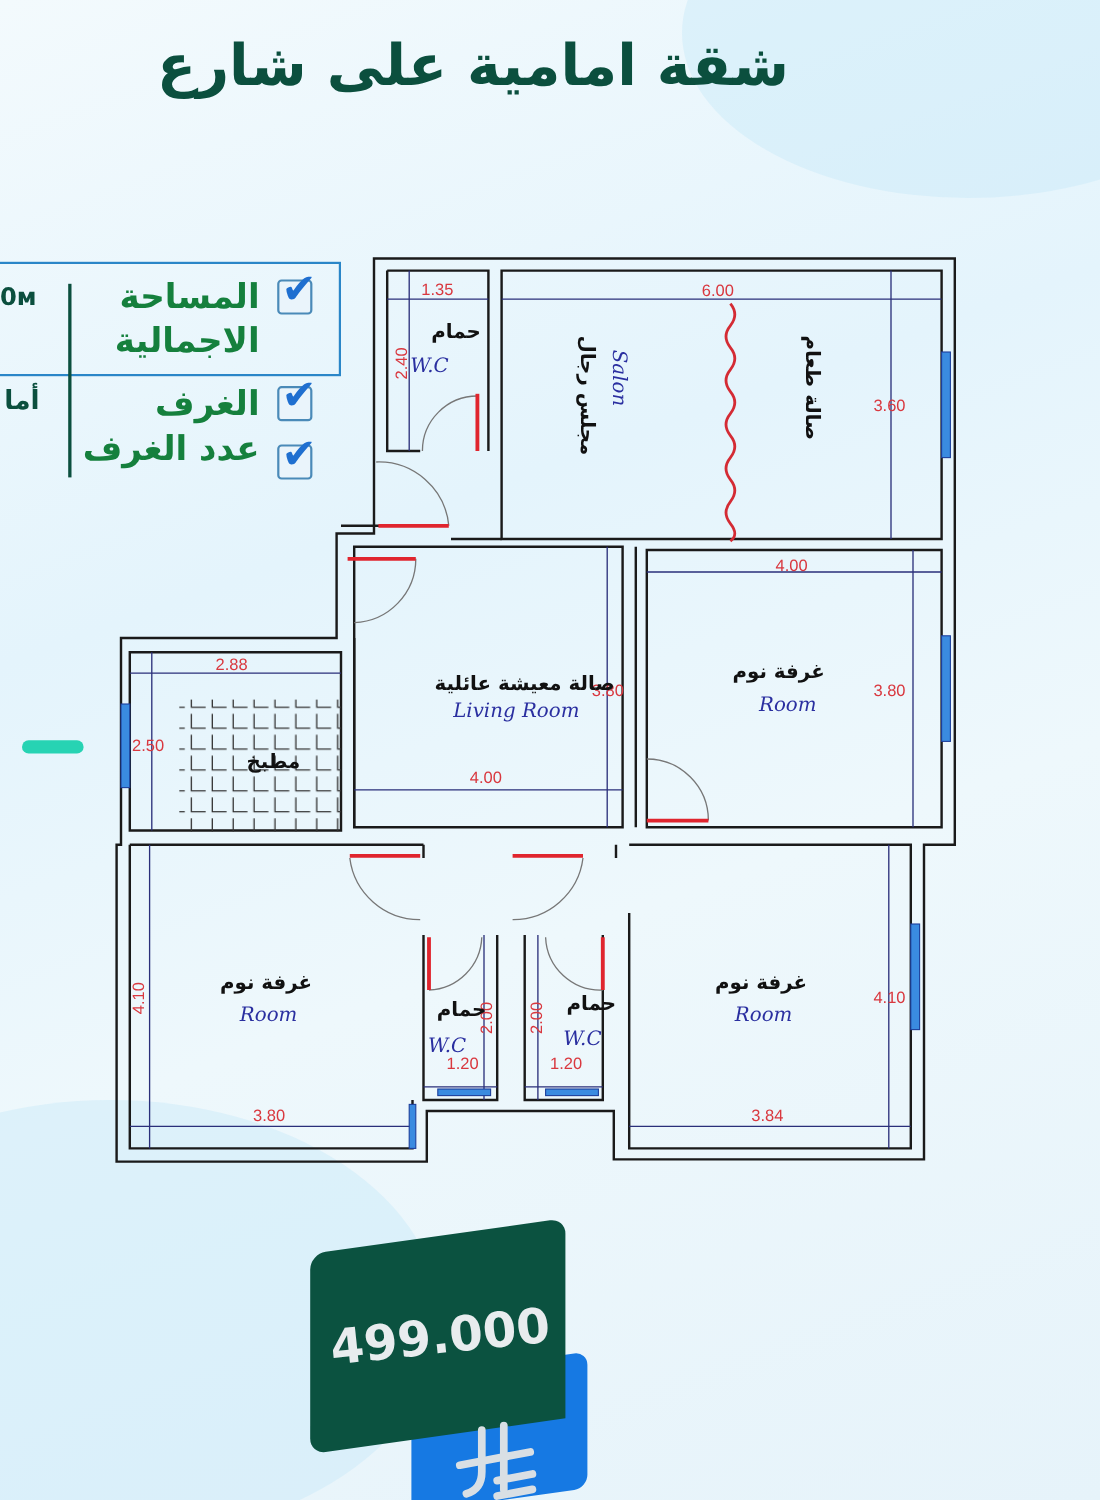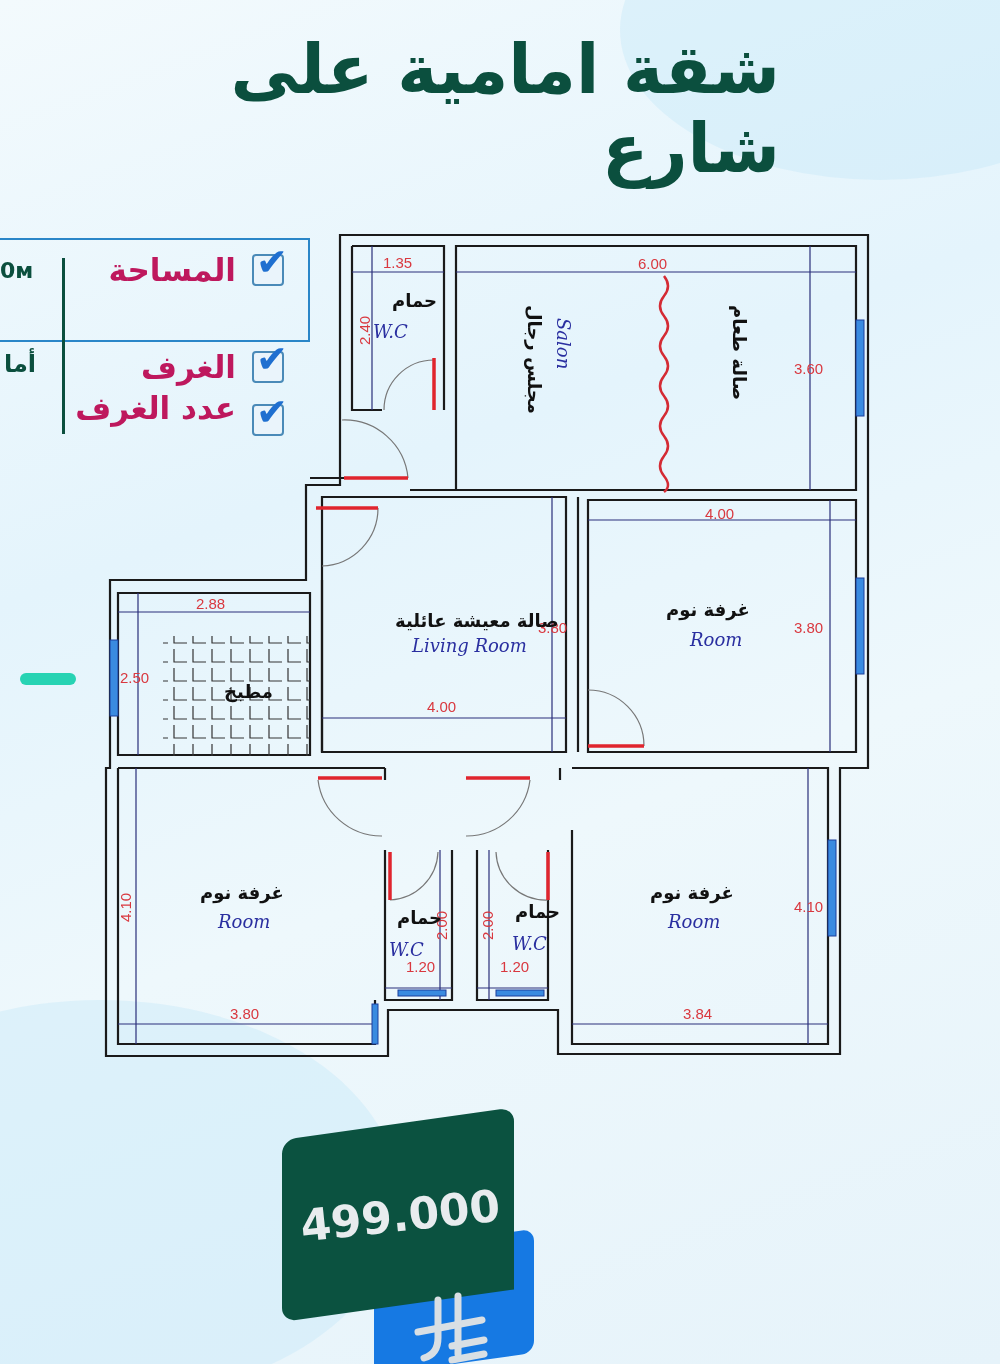--- a/index.html
+++ b/index.html
@@ -1,24 +1,24 @@
 <!DOCTYPE html>
 <html><head>
 <meta charset="utf-8">
 <style>
   html,body{margin:0;padding:0;}
   body{width:1000px;height:1364px;position:relative;overflow:hidden;
     background:linear-gradient(160deg,#f3fafd 0%,#e4f4fc 35%,#eef8fc 60%,#e6f3fa 100%);
     font-family:"DejaVu Sans","Liberation Sans",sans-serif;}
   .swoosh{position:absolute;border-radius:50%;background:rgba(200,232,248,0.45);}
-  .title{position:absolute;left:80px;top:30px;width:700px;text-align:right;direction:rtl;
-    font-size:68px;font-weight:bold;color:#0b4f3e;letter-spacing:1px;}
+  .title{position:absolute;left:80px;top:30px;width:700px;text-align:center;direction:rtl;
+    font-size:52px;font-weight:bold;color:#0b4f3e;letter-spacing:1px;}
   .info{position:absolute;left:-10px;top:238px;width:316px;height:100px;border:2px solid #2a86c8;}
   .info-divider{position:absolute;left:62px;top:258px;width:3px;height:176px;background:#0b4f3e;}
-  .info-row{position:absolute;direction:rtl;color:#be185d;font-weight:bold;font-size:31px;line-height:40px;text-align:right;}
+  .info-row{position:absolute;direction:rtl;color:#15803d;font-weight:bold;font-size:31px;line-height:40px;text-align:right;}
   .chk{position:absolute;width:28px;height:28px;border:2px solid #4a8ab8;border-radius:4px;background:#eaf4fb;}
   .chk span{position:absolute;left:2px;top:-16px;font-size:38px;color:#1f6fd0;font-weight:bold;}
   .val{position:absolute;color:#0b4f3e;font-weight:bold;}
   .plan{position:absolute;left:0;top:0;}
   .dim{font-family:"Liberation Sans",sans-serif;font-size:15px;fill:#d9383f;}
   .ar{font-family:"DejaVu Sans",sans-serif;font-size:18px;fill:#111;font-weight:bold;}
   .en{font-family:"DejaVu Serif",serif;font-style:italic;fill:#2a2fa0;font-size:18px;}
   .teal-dash{position:absolute;left:20px;top:673px;width:56px;height:12px;background:#27d3b3;border-radius:6px;}
   .price{position:absolute;left:282px;top:1140px;width:234px;height:180px;}
   .price-green{position:absolute;left:0;top:0;width:232px;height:182px;background:#0b5240;
@@ -35,20 +35,21 @@
 <div class="swoosh" style="left:620px;top:-120px;width:520px;height:300px;"></div>
 <div class="swoosh" style="left:-200px;top:1000px;width:600px;height:400px;"></div>
 
 <div class="title">شقة امامية على شارع</div>
 
 <div class="info"></div>
 <div class="info-divider"></div>
 
 <div class="info-row" style="left:80px;top:250px;width:156px;">
   <div>المساحة</div>
+  <div>الاجمالية</div>
 </div>
 <div class="chk" style="left:252px;top:254px;">
     <span>✔</span>
   </div>
 <div class="val" style="left:0;top:258px;font-size:22px;">0м</div>
 
 <div class="info-row" style="left:80px;top:347px;width:156px;">الغرف</div>
 <div class="chk" style="left:252px;top:351px;">
     <span>✔</span>
   </div>

